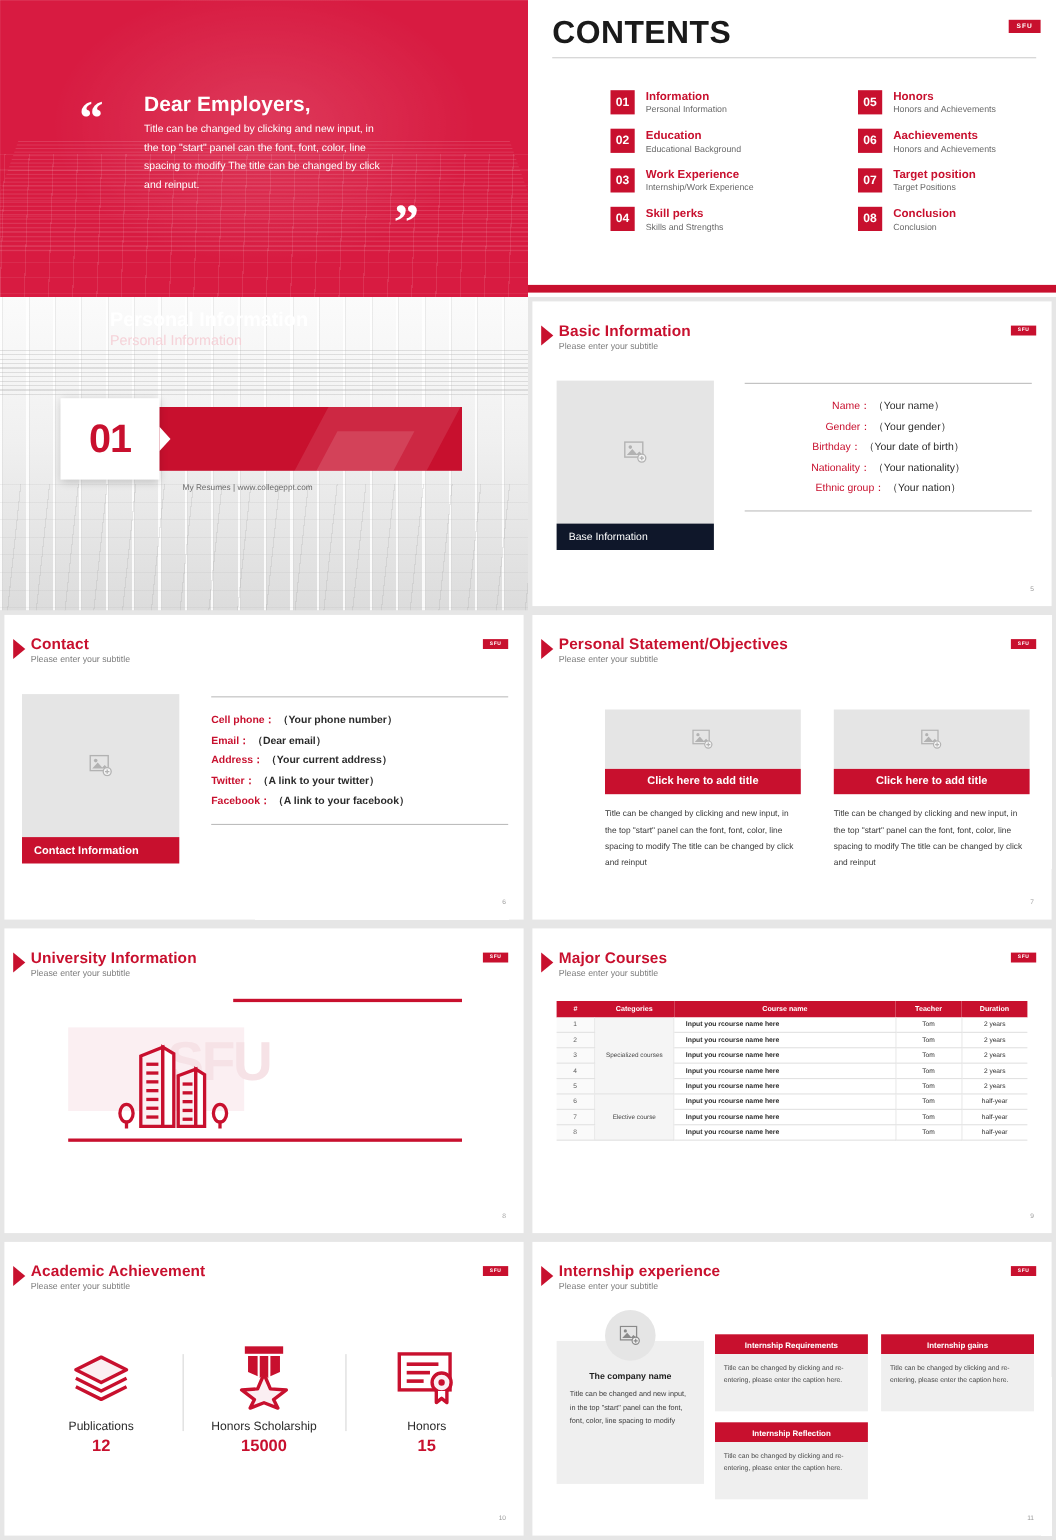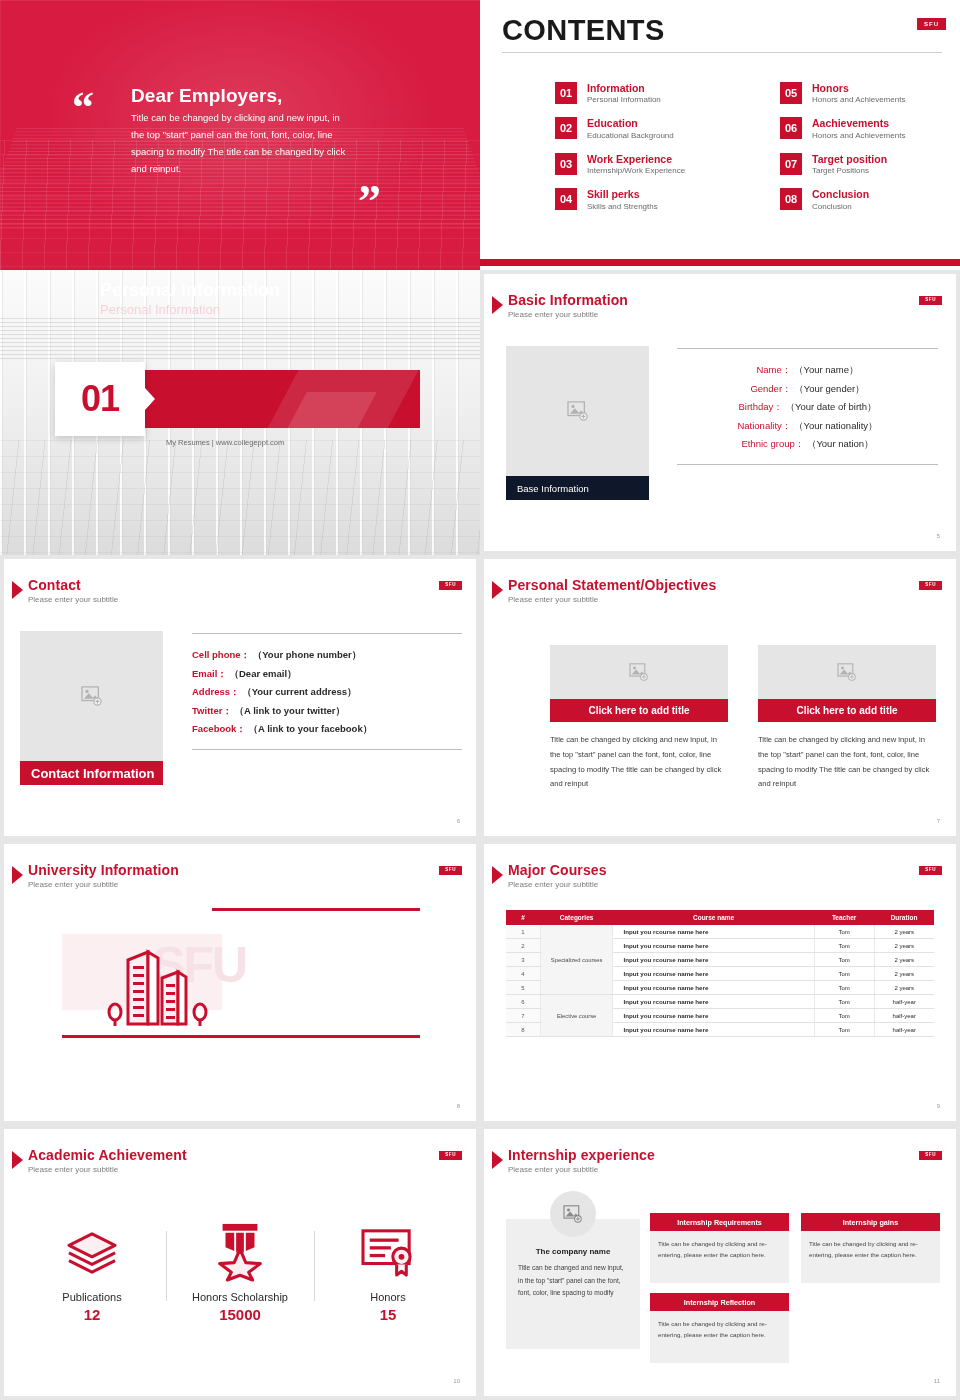--- a/index.html
+++ b/index.html
@@ -159,21 +159,21 @@
   .bi-list{ position:absolute; left:193px; top:74px; right:18px; }
   .rule-top{ border-top:1px solid #bdbdbd; }
   .rule-bot{ border-bottom:1px solid #bdbdbd; }
   .kv{ font-size:9.5px; line-height:1.95; color:#2a2a2a; }
   .kv .k{ color:#c8102e; }
 
   
   .ct-photo{ position:absolute; left:16px; top:72px; width:143px; height:130px; }
   .ct-cap{
     position:absolute; left:16px; top:202px; width:143px; height:24px; background:#c8102e;
-    color:#fff; font-size:13px; font-weight:700; display:flex; align-items:center; padding-left:11px;
+    color:#fff; font-size:10px; font-weight:700; display:flex; align-items:center; padding-left:11px;
   }
   .ct-list{ position:absolute; left:188px; top:74px; right:14px; }
 
   
   .ps-cards{ position:absolute; left:38px; right:20px; top:86px; display:flex; gap:30px;margin-left:28px; }
   .ps-card{ width:196px; }
   .ps-img{ height:54px; }
   .ps-btn{
     background:#c8102e; color:#fff; font-size:10px; font-weight:700;
     text-align:center; padding:6px 0;

